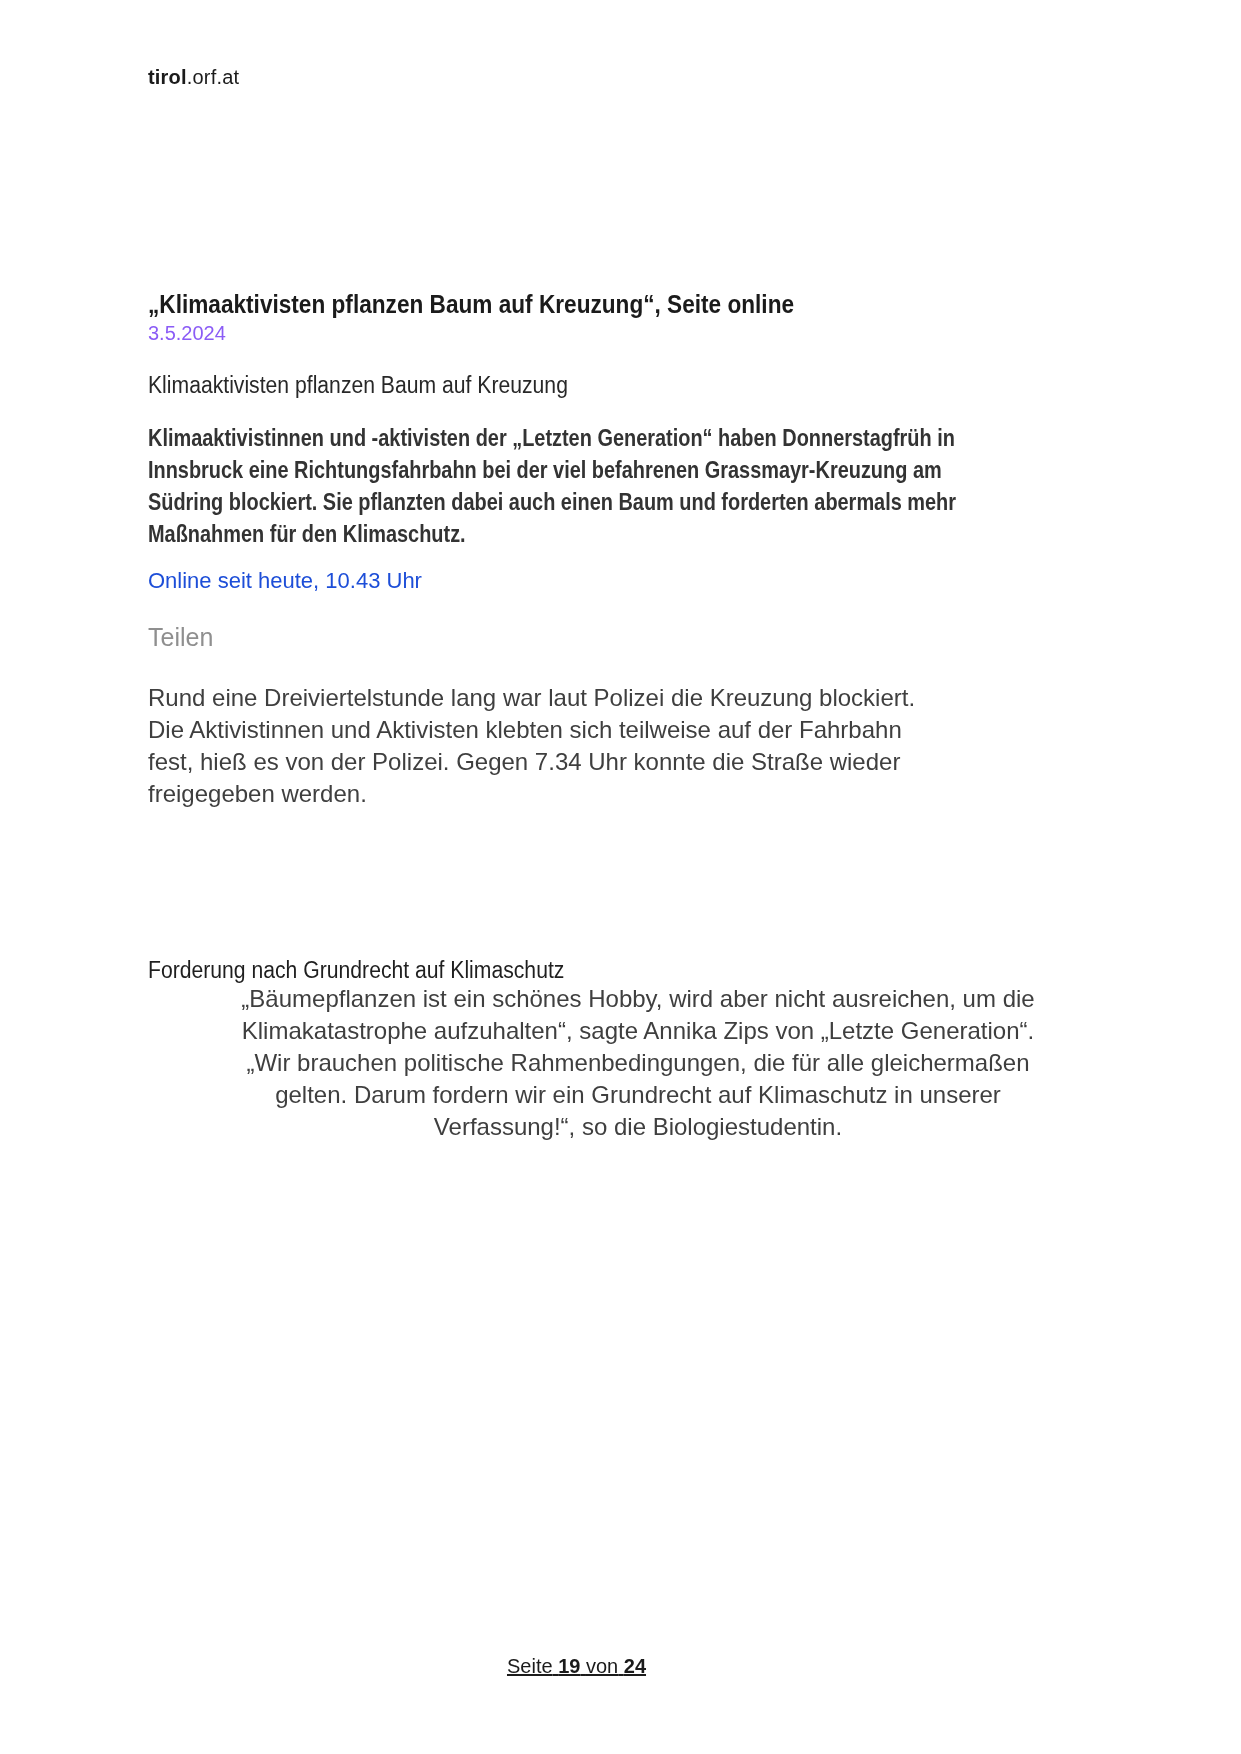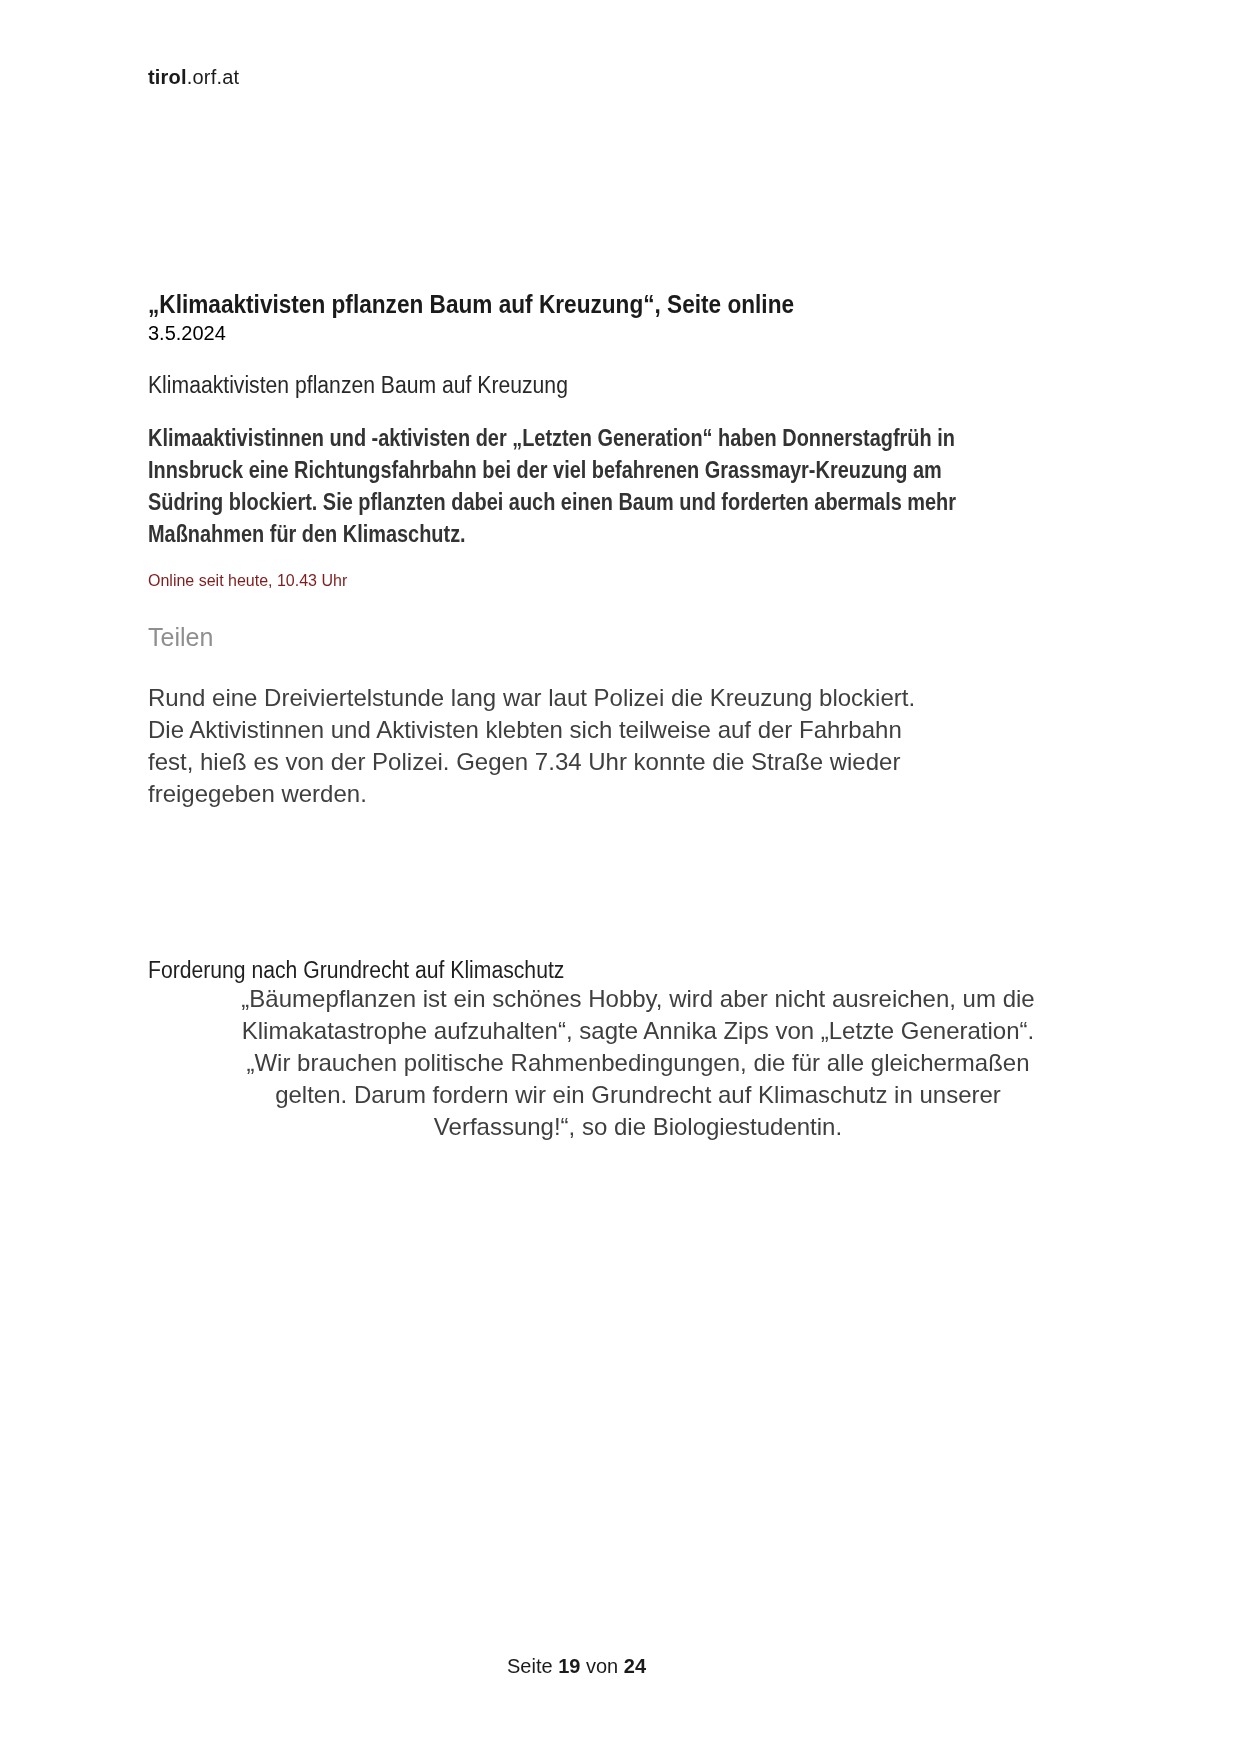--- a/index.html
+++ b/index.html
@@ -30,21 +30,21 @@
     font-weight: bold;
     color: #1b1b1b;
     white-space: pre;
     transform: scaleX(0.87);
     transform-origin: 0 50%;
   }
   .date {
     top: 320px;
     font-size: 20px;
     line-height: 26px;
-    color: #000000;
+    color: #8b5cf6;
     text-align: right;
   }
   .kicker {
     top: 370px;
     font-size: 23px;
     line-height: 30px;
     color: #282828;
     white-space: pre;
     transform: scaleX(0.92);
     transform-origin: 0 50%;
@@ -54,23 +54,23 @@
     font-size: 24px;
     line-height: 32px;
     font-weight: bold;
     color: #333333;
     white-space: pre;
     transform: scaleX(0.83);
     transform-origin: 0 0;
   }
   .published {
     top: 568px;
-    font-size: 16px;
+    font-size: 22px;
     line-height: 26px;
-    color: #7f1d1d;
+    color: #1d4ed8;
   }
   .share {
     top: 621px;
     font-size: 25px;
     line-height: 32px;
     color: #8f8f8f;
     text-align: center;
   }
   .body {
     margin: 0;
@@ -95,20 +95,21 @@
 
   .footer {
     position: absolute;
     left: 0;
     top: 1652px;
     width: 1153px;
     text-align: center;
     font-size: 20px;
     line-height: 28px;
     color: #1b1b1b;
+    text-decoration: underline;
   }
   .footer b { font-weight: bold; }
 </style>
 </head>
 <body>
 
 <div class="page">
 
   <div class="abs brand"><span class="b">tirol</span><span>.orf.at</span></div>
 

